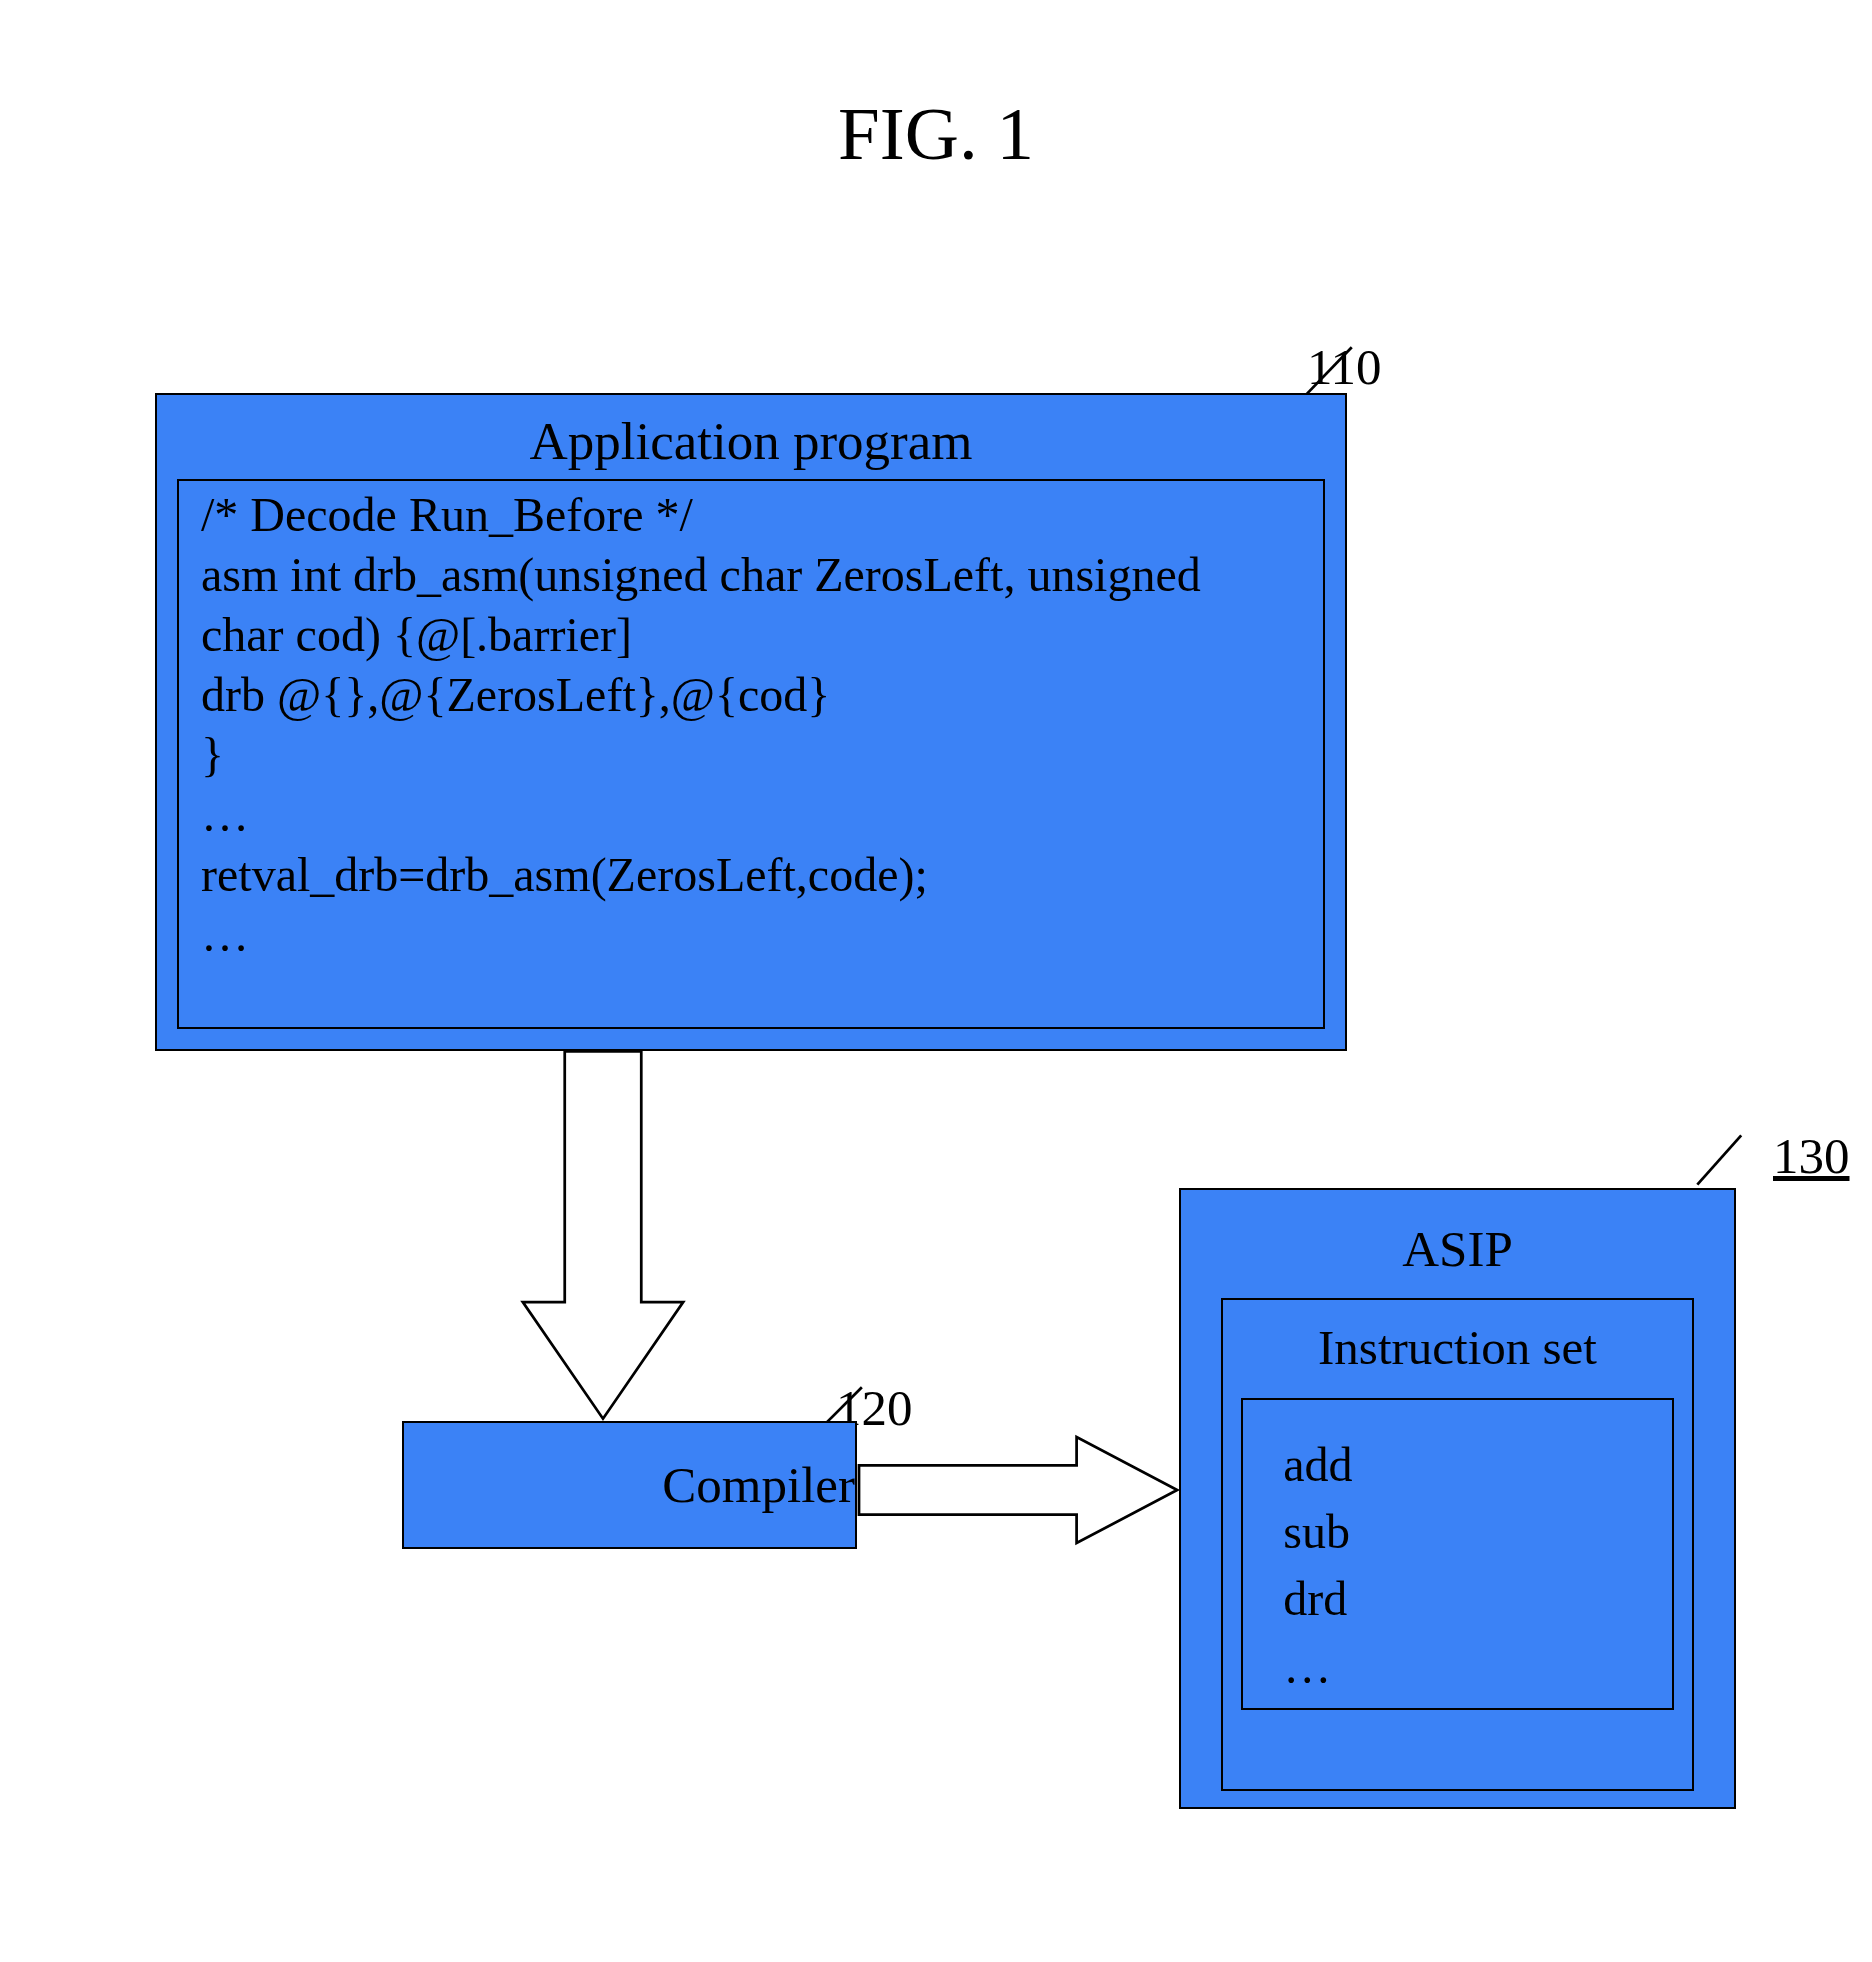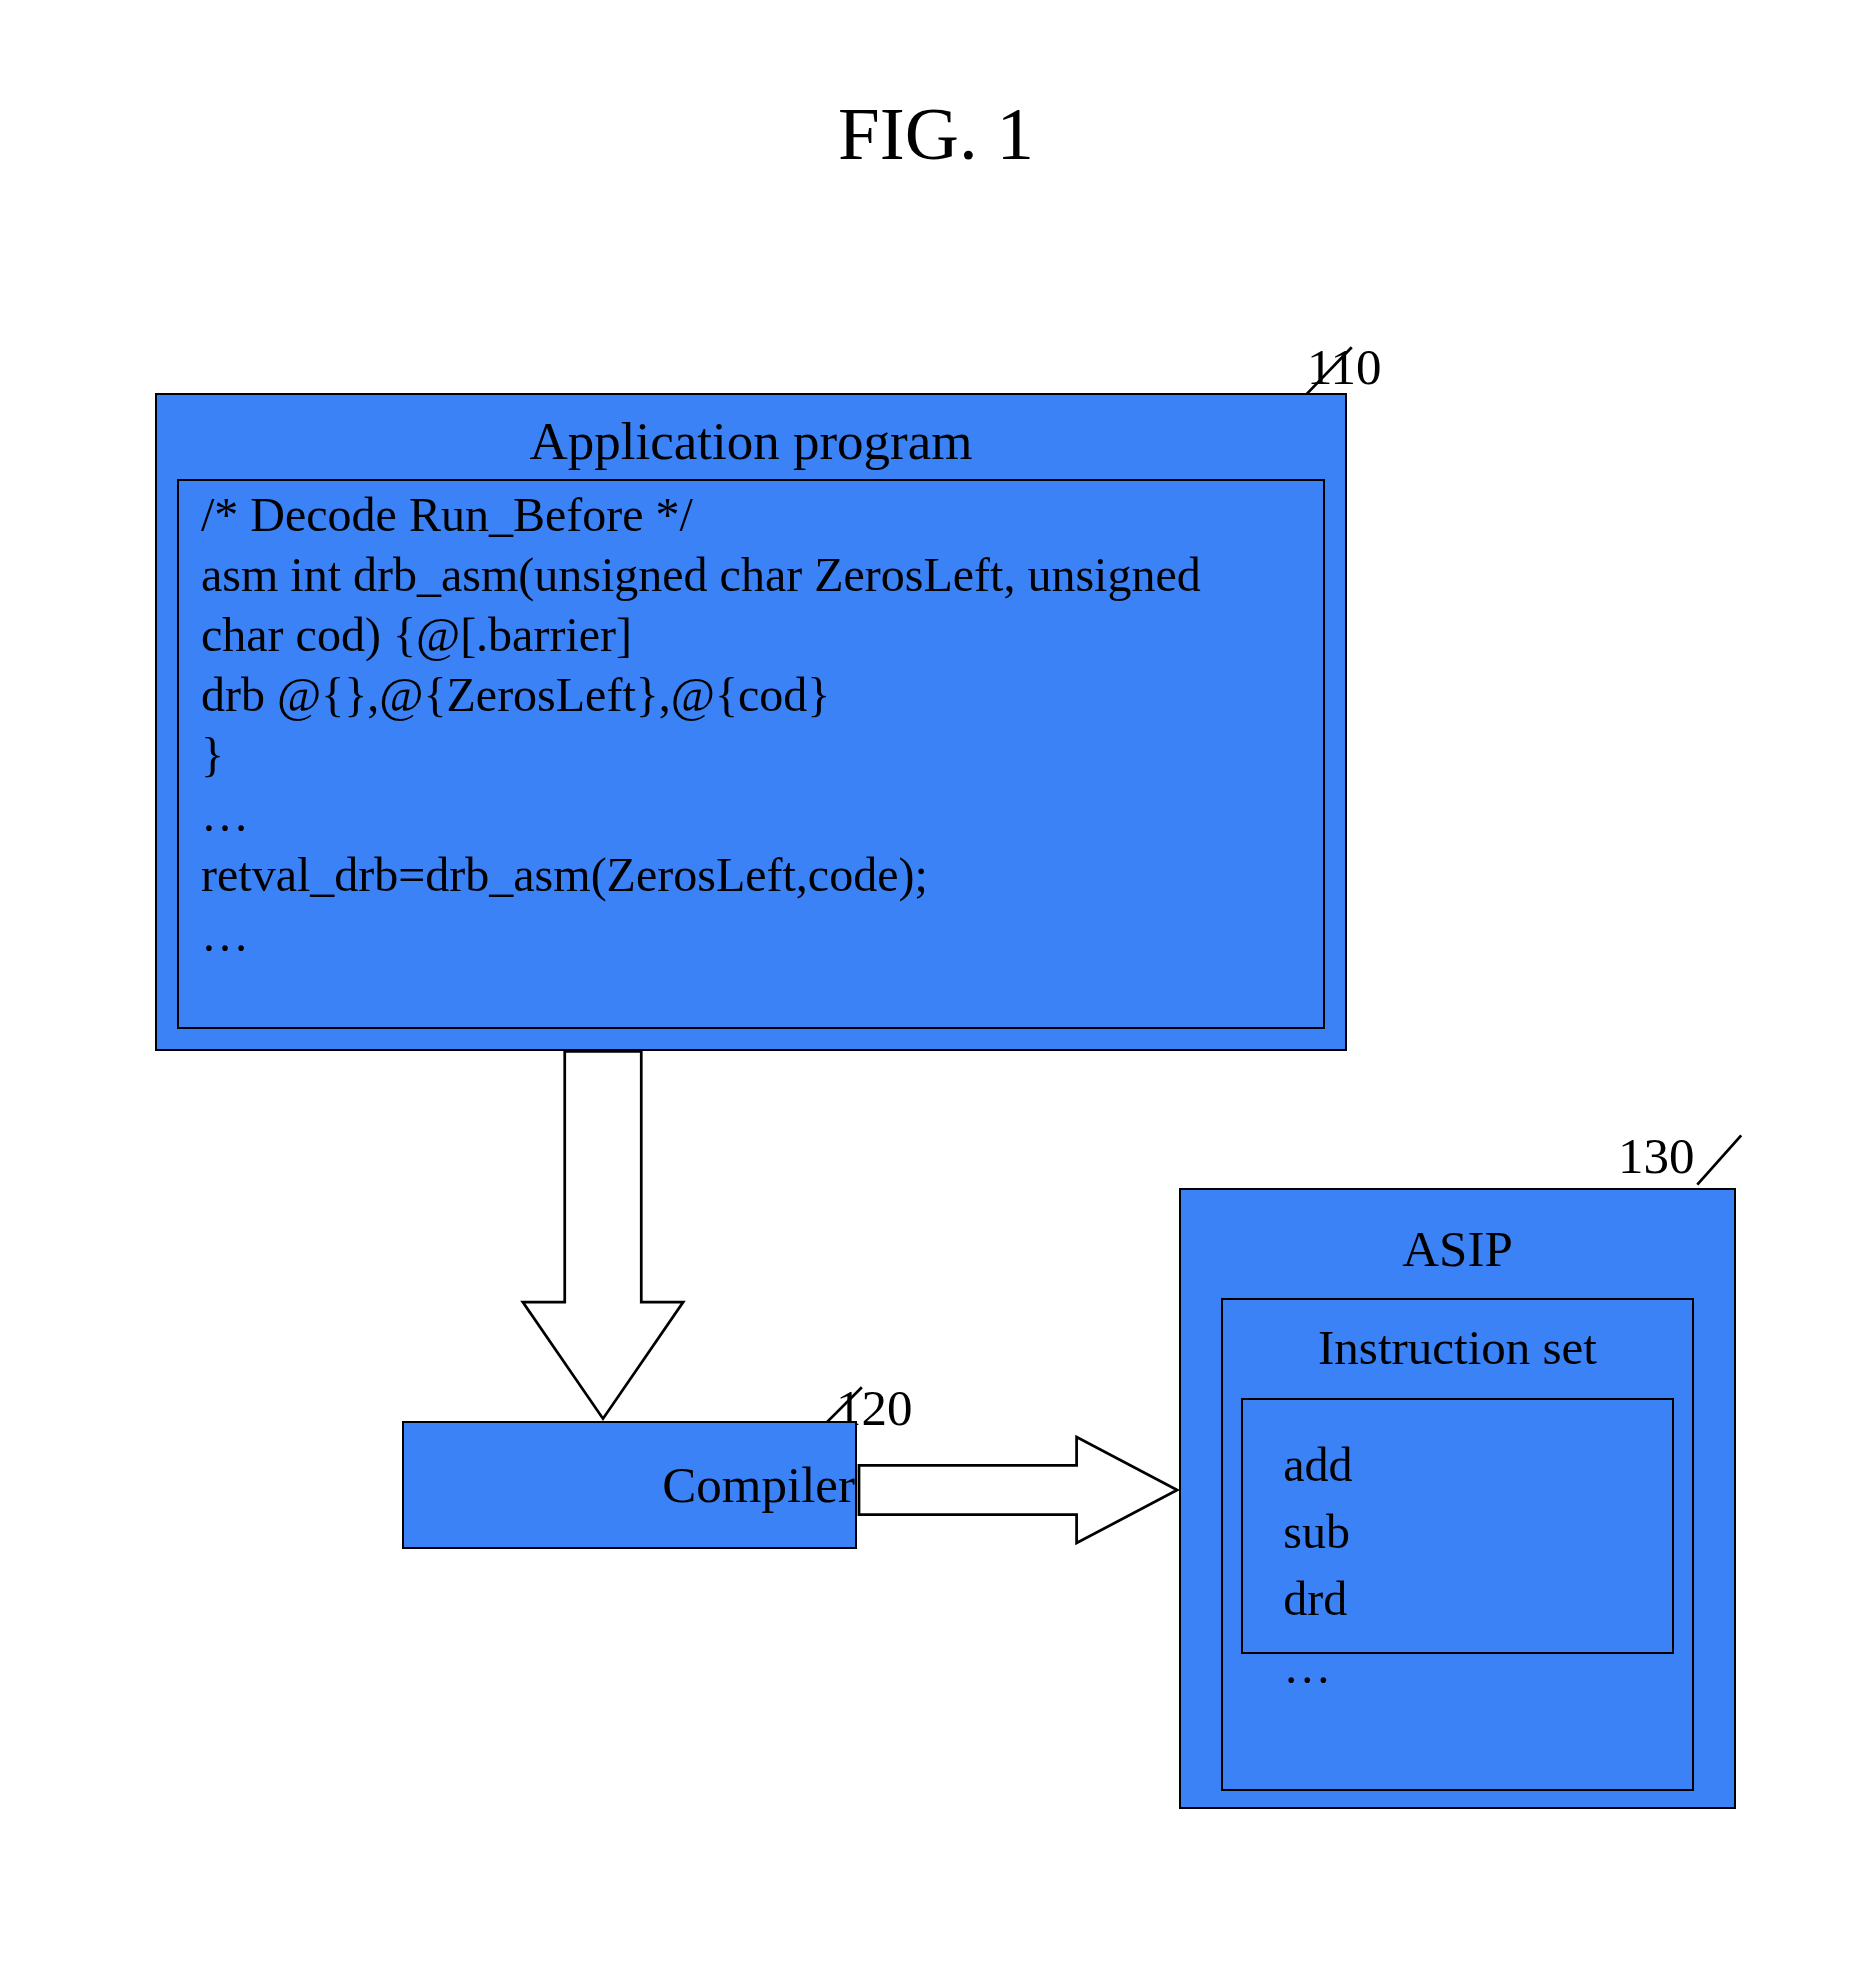--- a/index.html
+++ b/index.html
@@ -89,21 +89,21 @@
   box-sizing: border-box;
 }
 .iset-title {
   text-align: center;
   font-size: 49px;
   margin-top: 5px;
 }
 .instr-box {
   border: 2.7px solid #000;
   margin-top: 22px;
-  height: 256px;
+  height: 312px;
   padding: 31px 40px;
   box-sizing: border-box;
 }
 .instr-line {
   font-size: 48px;
   line-height: 1.4;
 }
 svg {
   position: absolute;
   overflow: visible;
@@ -143,21 +143,21 @@
 </svg>
 
 <div class="box compiler-box">
   <div class="compiler-label">Compiler</div>
 </div>
 
 <svg style="left:859px; top:1435px; width:320px; height:110px;" viewBox="0 0 350 120" width="320" height="110">
   <polygon points="0,33 238,33 238,2 348,60 238,118 238,87 0,87" fill="#fff" stroke="#000" stroke-width="3"></polygon>
 </svg>
 
-<div class="ref-label" style="left:1618px; top:1087px;">130</div>
+<div class="ref-label" style="left:1773px; top:1087px;text-decoration:underline;">130</div>
 <svg style="left:1690px; top:1128px; width:64px; height:64px;" viewBox="0 0 70 70" width="64" height="64">
   <line x1="56" y1="8" x2="8" y2="62" stroke="#000" stroke-width="3"></line>
 </svg>
 
 <div class="box asip-box">
   <div class="asip-title">ASIP</div>
   <div class="iset-box">
     <div class="iset-title">Instruction set</div>
     <div class="instr-box">
       <div class="instr-line">add</div>

